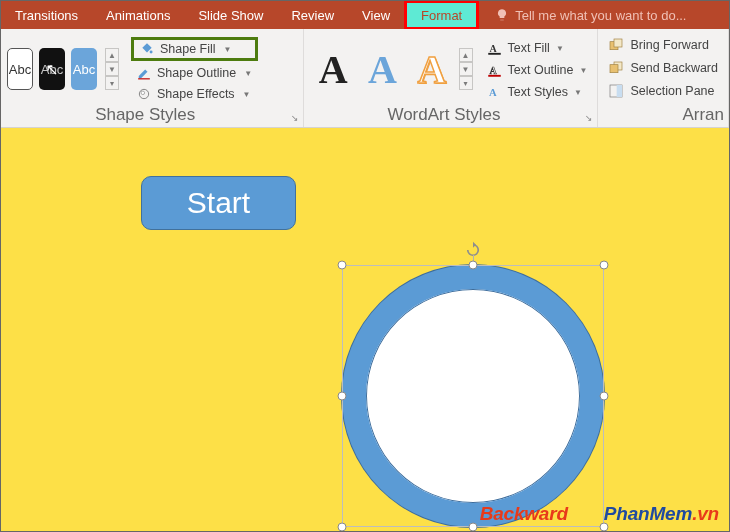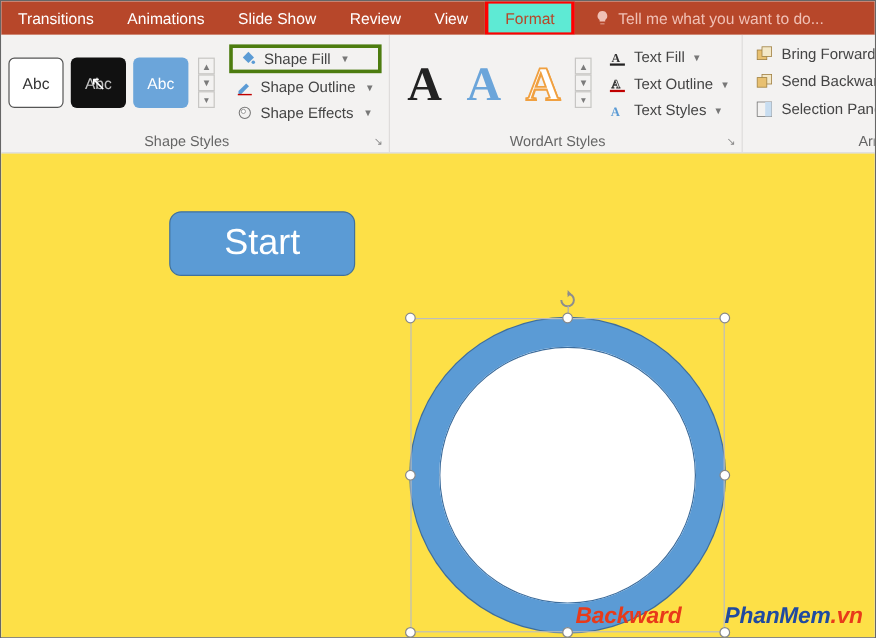--- a/index.html
+++ b/index.html
@@ -7,26 +7,26 @@
 
   .tabbar { height: 28px; background: #b7472a; display: flex; align-items: stretch; color: #fff; font-size: 13px; overflow: hidden; }
   .tab { padding: 0 14px; display: flex; align-items: center; cursor: pointer; white-space: nowrap; }
   .tab.active { background: #5eead4; color: #b7472a; }
   .tab-highlight { border: 3px solid #ff0000; margin: -1px 0; }
   .tellme { display: flex; align-items: center; gap: 6px; color: #f0c0b5; padding-left: 16px; }
   .tellme svg { width: 14px; height: 14px; }
 
   .ribbon { height: 99px; background: #f3f2f1; border-bottom: 1px solid #d5d3d1; display: flex; align-items: stretch; overflow: hidden; position: relative; }
   .group { border-right: 1px solid #dedcdb; position: relative; padding: 4px 6px 18px 6px; display: flex; flex-direction: column; }
-  .group-label { position: absolute; bottom: 2px; left: 0; right: 14px; text-align: center; font-size: 12px; color: #666; margin-top: 24px; }
+  .group-label { position: absolute; bottom: 2px; left: 0; right: 14px; text-align: center; font-size: 17px; color: #666; margin-top: 24px; }
   .group-launcher { position: absolute; bottom: 3px; right: 3px; width: 12px; height: 12px; font-size: 9px; color: #888; text-align: center; line-height: 12px; }
 
   .shape-styles { width: 330px; }
   .style-row { display: flex; align-items: center; gap: 6px; height: 72px; }
-  .style-box { width: 46px; height: 42px; border-radius: 5px; display: flex; align-items: center; justify-content: center; font-size: 13px; }
+  .style-box { width: 26px; height: 42px; border-radius: 5px; display: flex; align-items: center; justify-content: center; font-size: 13px; }
   .style-box.s1 { background: #fff; border: 1px solid #555; color: #333; }
   .style-box.s2 { background: #111; color: #fff; position: relative; }
   .style-box.s2 .cursor { position: absolute; font-size: 16px; left: 50%; top: 50%; transform: translate(-50%,-45%); }
   .style-box.s3 { background: #6ba5da; color: #fff; }
   .style-nav { display: flex; flex-direction: column; margin-left: 2px; }
   .style-nav div { width: 14px; height: 14px; border: 1px solid #c7c6c4; font-size: 8px; display: flex; align-items: center; justify-content: center; color: #7b7b7b; }
 
   .shape-cmds { display: flex; flex-direction: column; gap: 3px; margin-left: 6px; padding-top: 2px; }
   .shape-cmd { display: flex; align-items: center; font-size: 12.5px; color: #444; gap: 6px; padding: 2px 6px; white-space: nowrap; }
   .shape-cmd svg { width: 14px; height: 14px; flex: none; }

